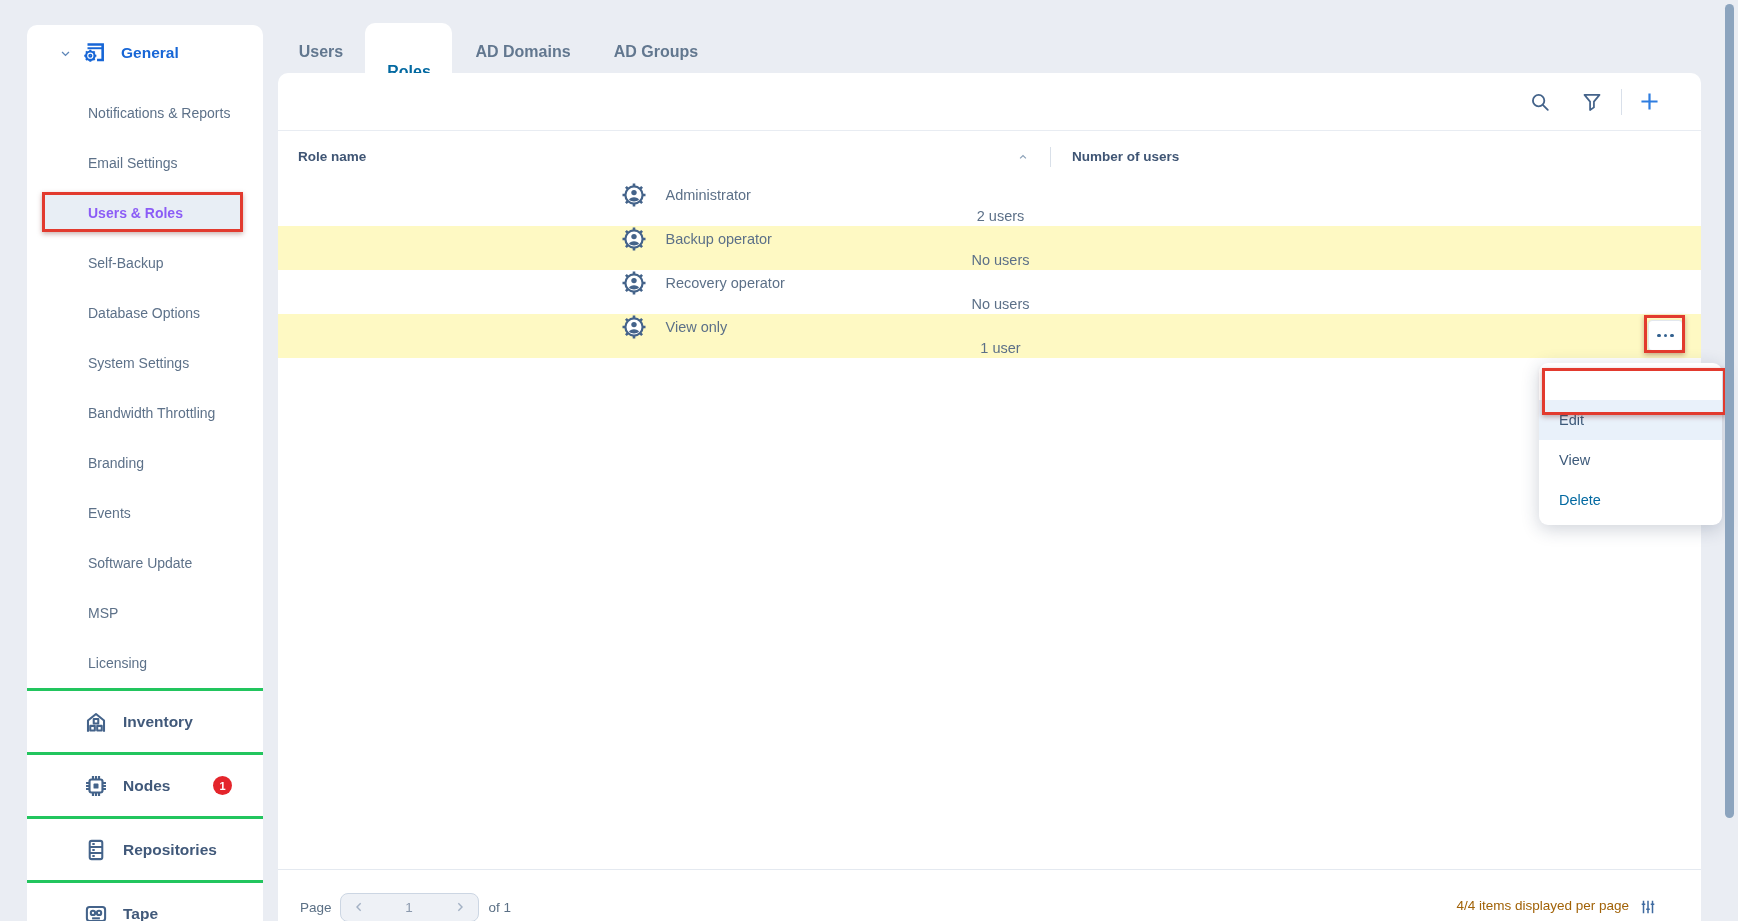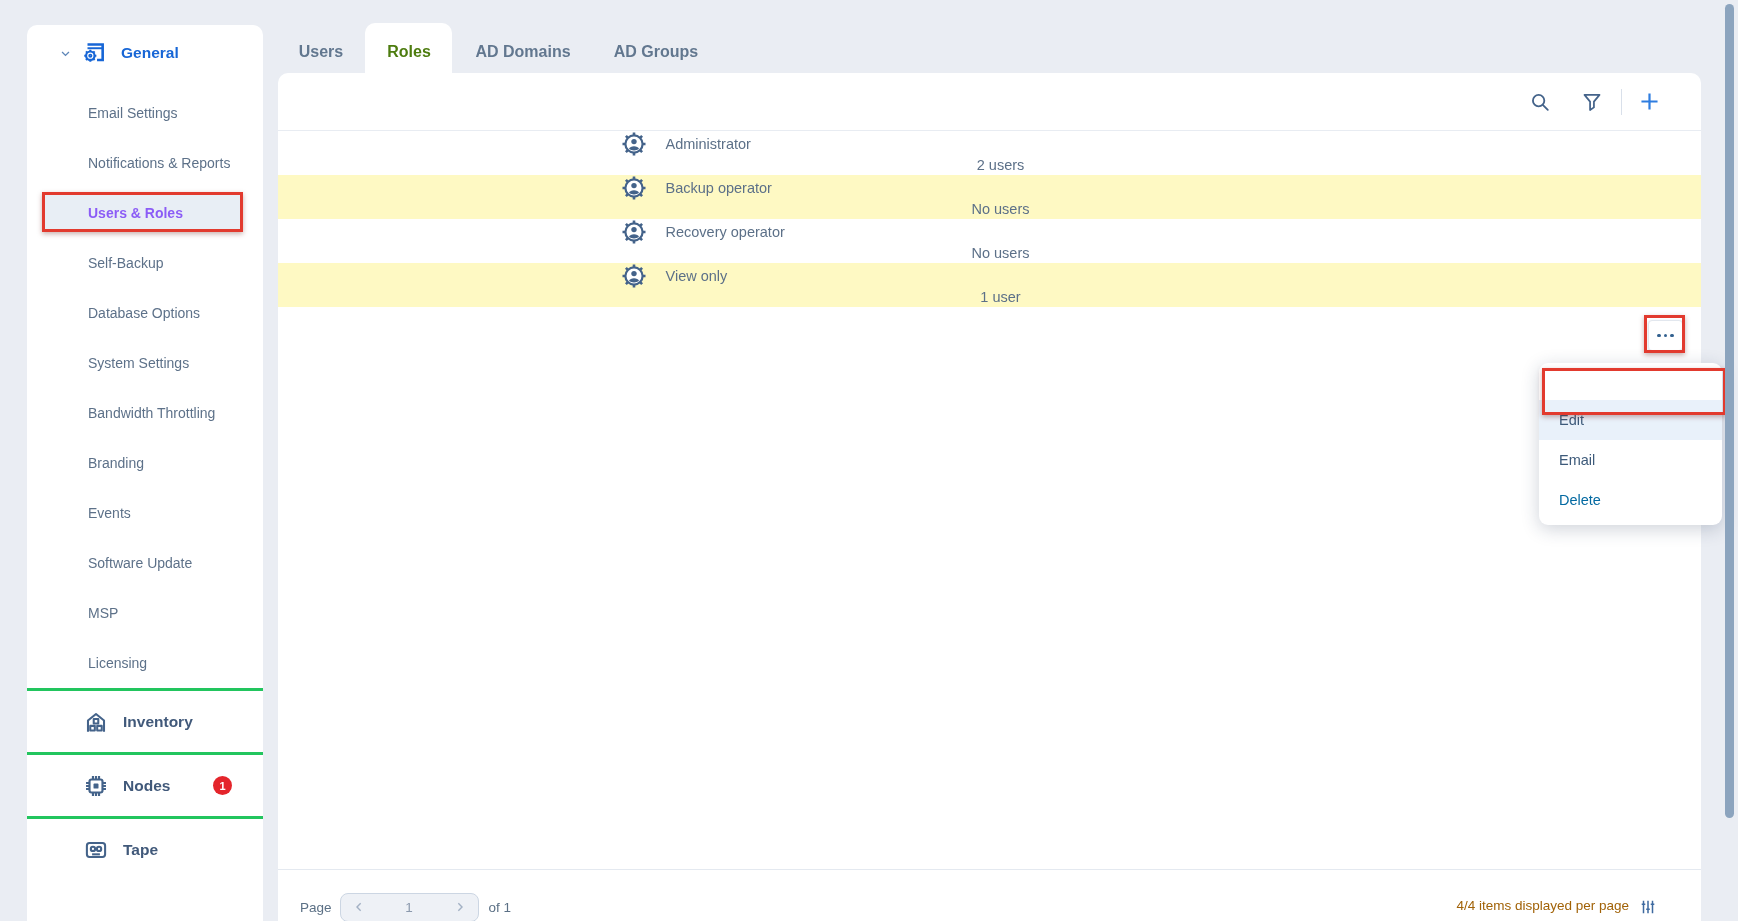--- a/index.html
+++ b/index.html
@@ -16,21 +16,21 @@
   .side-items{margin-top:7px;}
   .side-item{position:relative;height:50px;display:flex;align-items:center;padding-left:61px;font-size:14px;color:#5d7189;cursor:pointer;}
   .side-item .si-label{position:relative;z-index:1;}
   .side-item.active .si-label{color:#8b5cf6;font-weight:bold;}
   .side-item.active .active-bg{position:absolute;left:17px;right:22px;top:6px;bottom:6px;background:#e8eef5;border-radius:4px;z-index:0;}
   .side-section{position:relative;height:61px;border-top:3px solid #22c55e;display:flex;align-items:center;padding-left:56px;gap:14px;font-size:15.5px;font-weight:bold;color:#41597a;cursor:pointer;}
   .badge{position:absolute;left:186px;top:21px;width:19px;height:19px;border-radius:50%;background:#e4252b;color:#fff;font-size:11px;font-weight:bold;display:flex;align-items:center;justify-content:center;}
   
   .tab-active-bg{position:absolute;left:365px;top:23px;width:87px;height:50px;background:#fff;border-radius:10px 10px 0 0;}
   .tab{position:absolute;top:52px;transform:translate(-50%,-50%);font-size:16px;font-weight:bold;color:#62778f;cursor:pointer;white-space:nowrap;}
-  .tab.active{color:#4d7c0f;}
+  .tab.active{color:#0369a1;margin-top:20px;}
   
   .main-card{position:absolute;left:278px;top:73px;width:1423px;height:857px;background:#fff;border-radius:10px;}
   .toolbar{height:57px;border-bottom:1px solid #e8ecf2;display:flex;align-items:center;justify-content:flex-end;padding-right:40px;}
   .toolbar .tb-icon{cursor:pointer;display:flex;align-items:center;}
   .tb-sep{width:1px;height:26px;background:#d9e0ea;margin:0 16px 0 18px;}
   .table-header{height:51px;display:flex;align-items:center;font-size:13.5px;font-weight:bold;color:#3f5574;}
   .th-role{width:772px;box-sizing:border-box;padding-left:20px;display:flex;align-items:center;justify-content:space-between;}
   .th-caret{margin-right:20px;display:flex;align-items:center;cursor:pointer;}
   .th-divider{width:1px;height:20px;background:#d9e0e9;}
   .th-users{padding-left:21px;}
@@ -148,24 +148,24 @@
     <svg width="15" height="15">
         <use href="#i-chevron-down"></use>
       </svg>
     <svg width="26" height="26">
         <use href="#i-general"></use>
       </svg>
     <span class="glabel">General</span>
   </div>
   <div class="side-items">
     <div class="side-item">
+        <span class="si-label">Notifications &amp; Reports</span>
+      </div>
+    <div class="side-item">
         <span class="si-label">Email Settings</span>
-      </div>
-    <div class="side-item">
-        <span class="si-label">Notifications &amp; Reports</span>
       </div>
     <div class="side-item active">
         <span class="active-bg"></span>
         <span class="si-label">Users &amp; Roles</span>
       </div>
     <div class="side-item">
         <span class="si-label">Self-Backup</span>
       </div>
     <div class="side-item">
         <span class="si-label">Database Options</span>
@@ -197,20 +197,26 @@
         <use href="#i-inventory"></use>
       </svg>
     <span>Inventory</span>
   </div>
   <div class="side-section">
     <svg width="26" height="26">
         <use href="#i-nodes"></use>
       </svg>
     <span>Nodes</span>
     <span class="badge">1</span>
+  </div>
+  <div class="side-section">
+    <svg width="26" height="26">
+        <use href="#i-repositories"></use>
+      </svg>
+    <span>Repositories</span>
   </div>
   <div class="side-section">
     <svg width="26" height="26">
         <use href="#i-tape"></use>
       </svg>
     <span>Tape</span>
   </div>
 </div>
 
 <div class="tab-active-bg"></div>
@@ -232,20 +238,32 @@
         </svg>
       </span>
     <span class="tb-sep"></span>
     <span class="tb-icon">
         <svg width="23" height="23">
           <use href="#i-plus"></use>
         </svg>
       </span>
   </div>
 
+  <div class="table-header">
+    <div class="th-role">
+      <span>Role name</span>
+      <span class="th-caret">
+          <svg width="14" height="14">
+            <use href="#i-caret-up"></use>
+          </svg>
+        </span>
+    </div>
+    <div class="th-divider"></div>
+    <div class="th-users">Number of users</div>
+  </div>
 
   <div class="row">
     <div class="cell-name">
       <svg width="26" height="26">
           <use href="#i-role"></use>
         </svg>
       <span>Administrator</span>
     </div>
     <div class="cell-users">2 users</div>
   </div>
@@ -305,21 +323,21 @@
 </div>
 
 <div class="actions-button">
   <span class="dot"></span>
   <span class="dot"></span>
   <span class="dot"></span>
 </div>
 
 <div class="context-menu">
   <div class="menu-item highlighted">Edit</div>
-  <div class="menu-item">Email</div>
+  <div class="menu-item">View</div>
   <div class="menu-item danger">Delete</div>
 </div>
 
 <div class="annotation" id="ann-users-roles"></div>
 <div class="annotation" id="ann-actions"></div>
 <div class="annotation" id="ann-edit"></div>
 
 <div class="scroll-thumb"></div>
 
 </body></html>

